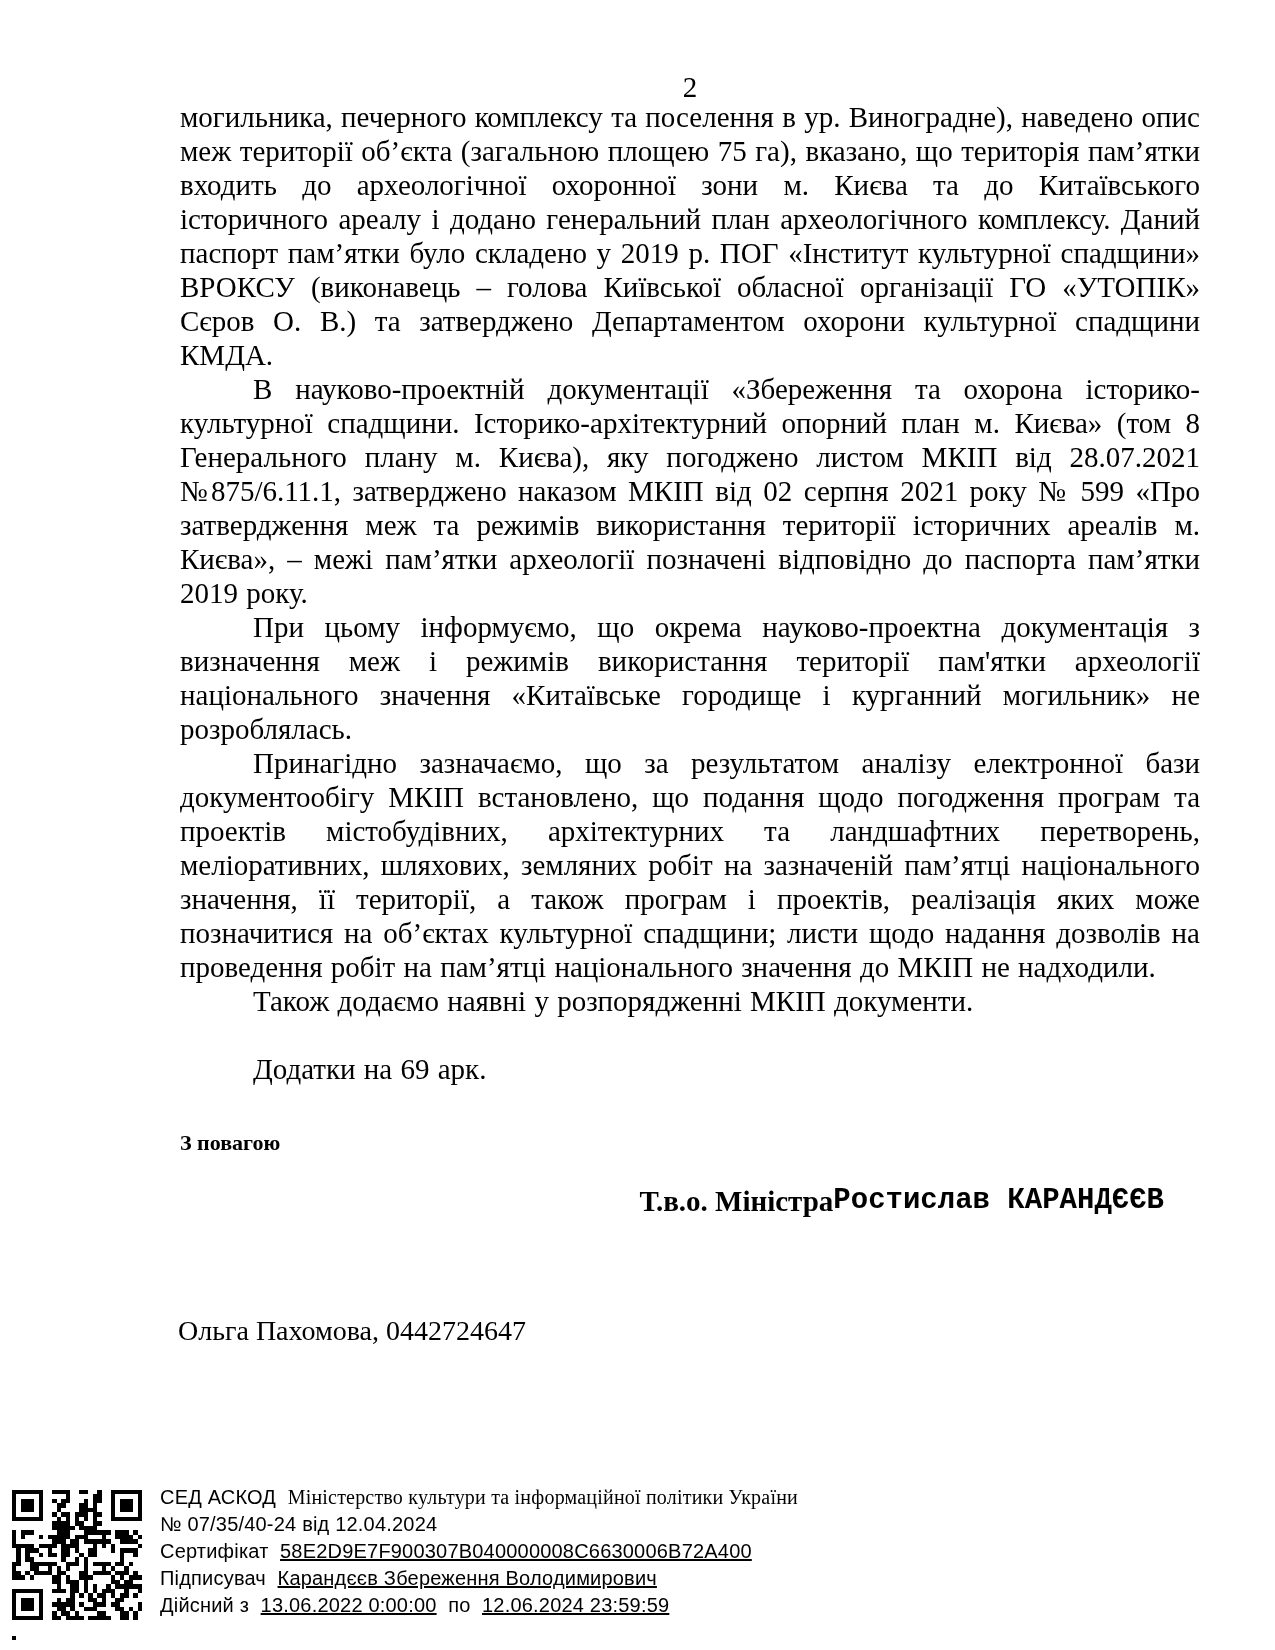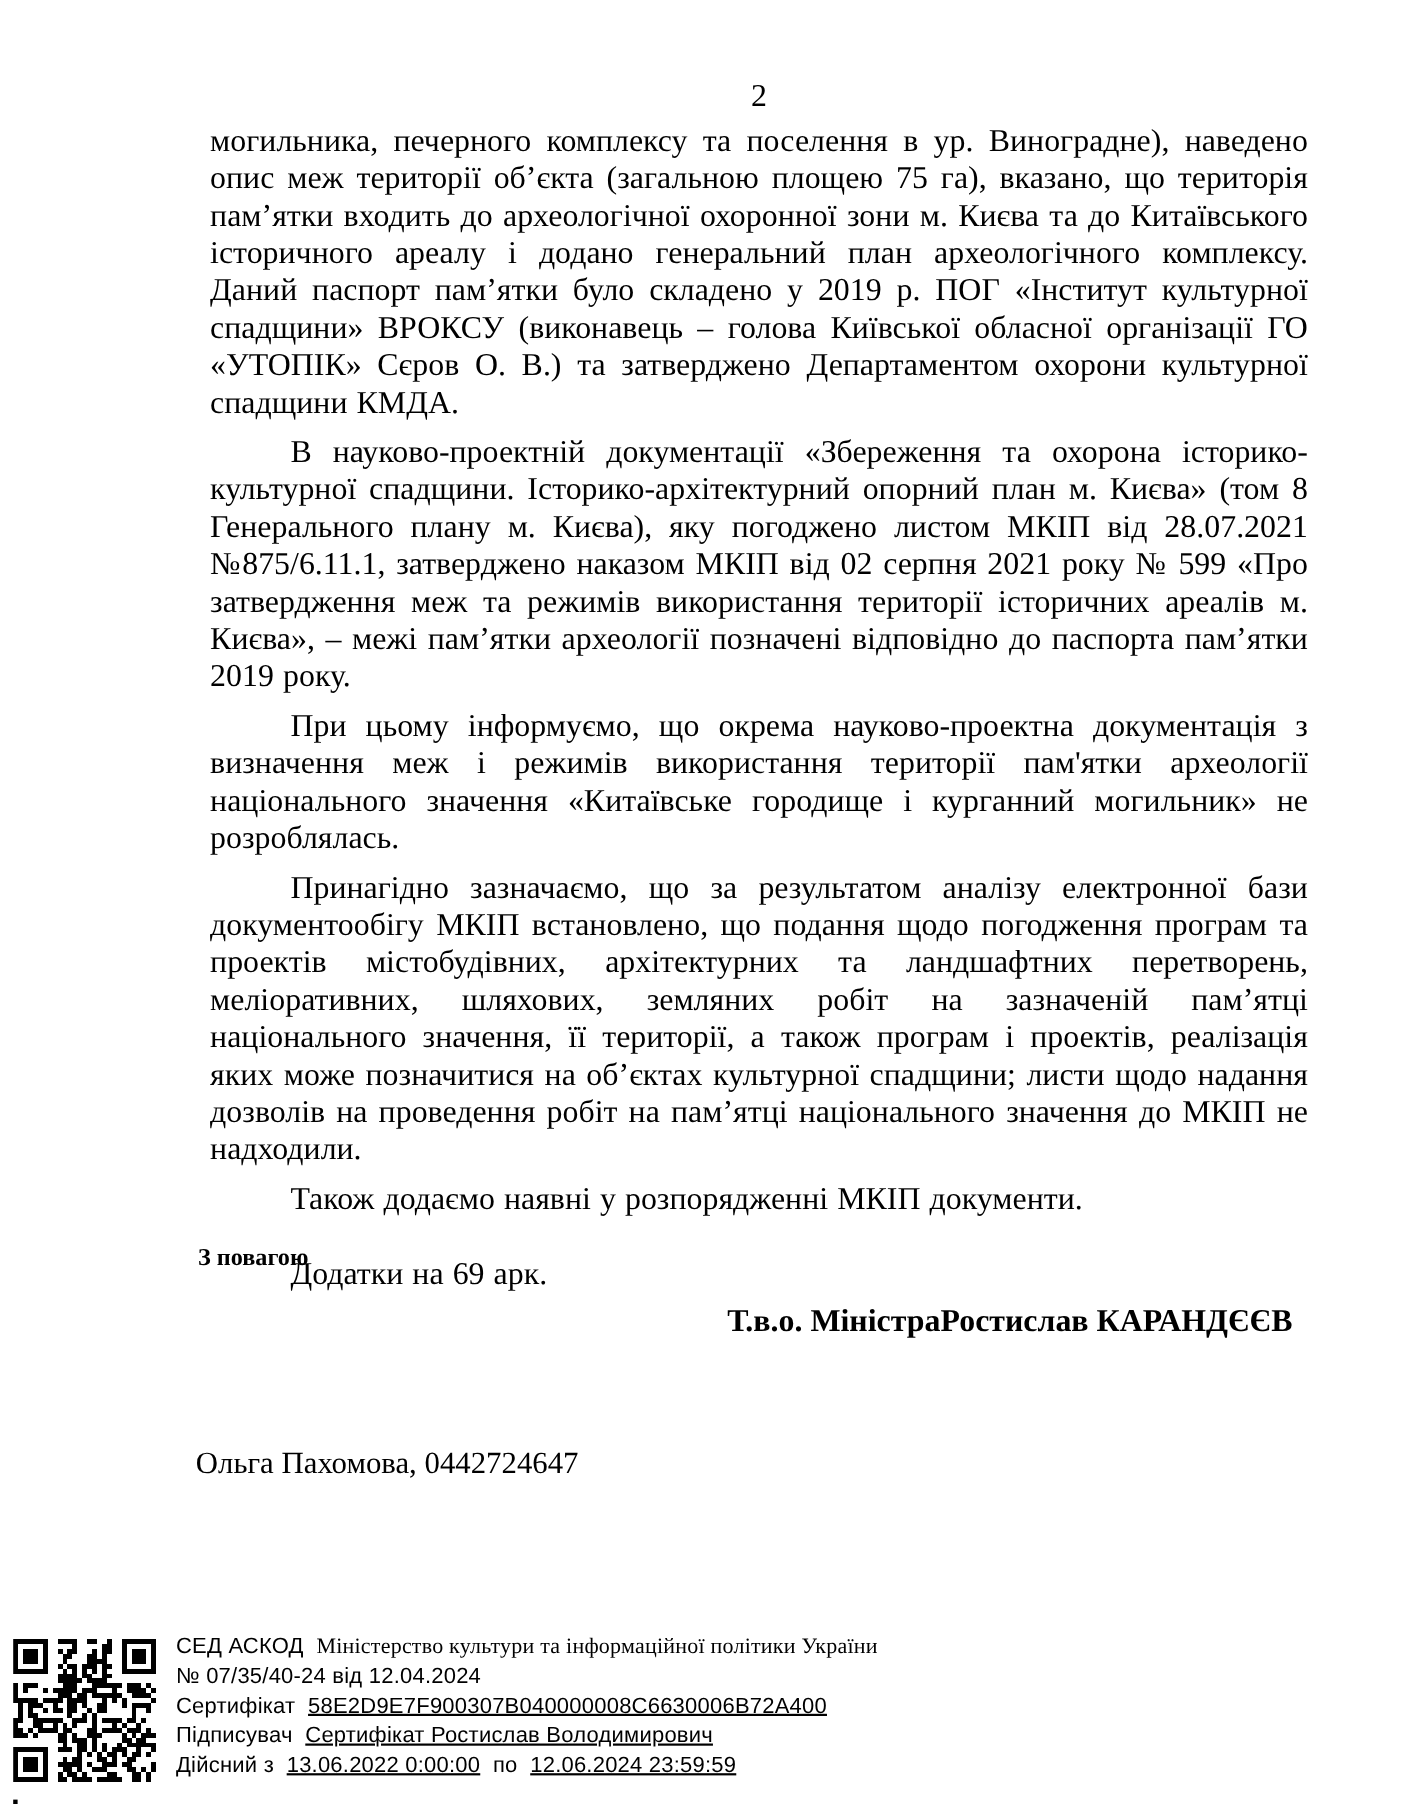--- a/index.html
+++ b/index.html
@@ -13,33 +13,33 @@
   }
   .page-number {
     position:absolute; top:70px; left:180px; width:1020px;
     text-align:center; font-size:29px; line-height:34px;
   }
   .body-text {
     position:absolute; top:100px; left:180px; width:1020px;
     font-size:29px; line-height:34px; text-align:justify;
     word-spacing:1px;
   }
-  .body-text p { margin:11px; }
+  .body-text p { margin:0; }
   .body-text p.indent { text-indent:73px; }
   .attachments { margin-top:34px !important; text-indent:73px; }
   .closing {
     position:absolute; top:1126px; left:180px;
     font-size:22px; font-weight:bold; line-height:34px;
   }
   .sig-row {
     position:absolute; top:1184px; left:180px; width:1020px;
     display:flex; justify-content:flex-end;
     font-size:29px; font-weight:bold; line-height:34px;
   }
-  .sig-name { margin-right:25px; }
+  .sig-name { margin-right:36px;font-family:Liberation Mono, monospace; }
   .contact {
     position:absolute; top:1318px; left:178px;
     font-size:28px; line-height:26px;
   }
   .stamp-qr {
     position:absolute; left:12px; top:1490px;
     width:130px; height:130px;
   }
   .stamp-qr svg { width:100%; height:100%; display:block; }
   .stamp-text {
@@ -508,21 +508,21 @@
       <span>СЕД АСКОД</span>
       <span>&nbsp;</span><span class="serif">Міністерство культури та інформаційної політики України</span>
     </div>
     <div class="row">№ 07/35/40-24 від 12.04.2024</div>
     <div class="row">
       <span>Сертифікат</span>
       <span>&nbsp;</span><span class="u">58E2D9E7F900307B040000008C6630006B72A400</span>
     </div>
     <div class="row">
       <span>Підписувач</span>
-      <span>&nbsp;</span><span class="u">Сертифікат Ростислав Володимирович</span>
+      <span>&nbsp;</span><span class="u">Карандєєв Збереження Володимирович</span>
     </div>
     <div class="row">
       <span>Дійсний з</span>
       <span>&nbsp;</span><span class="u">13.06.2022 0:00:00</span>
       <span>&nbsp;</span><span>по</span>
       <span>&nbsp;</span><span class="u">12.06.2024 23:59:59</span>
     </div>
   </div>
 
   <div class="corner-dot"></div>

